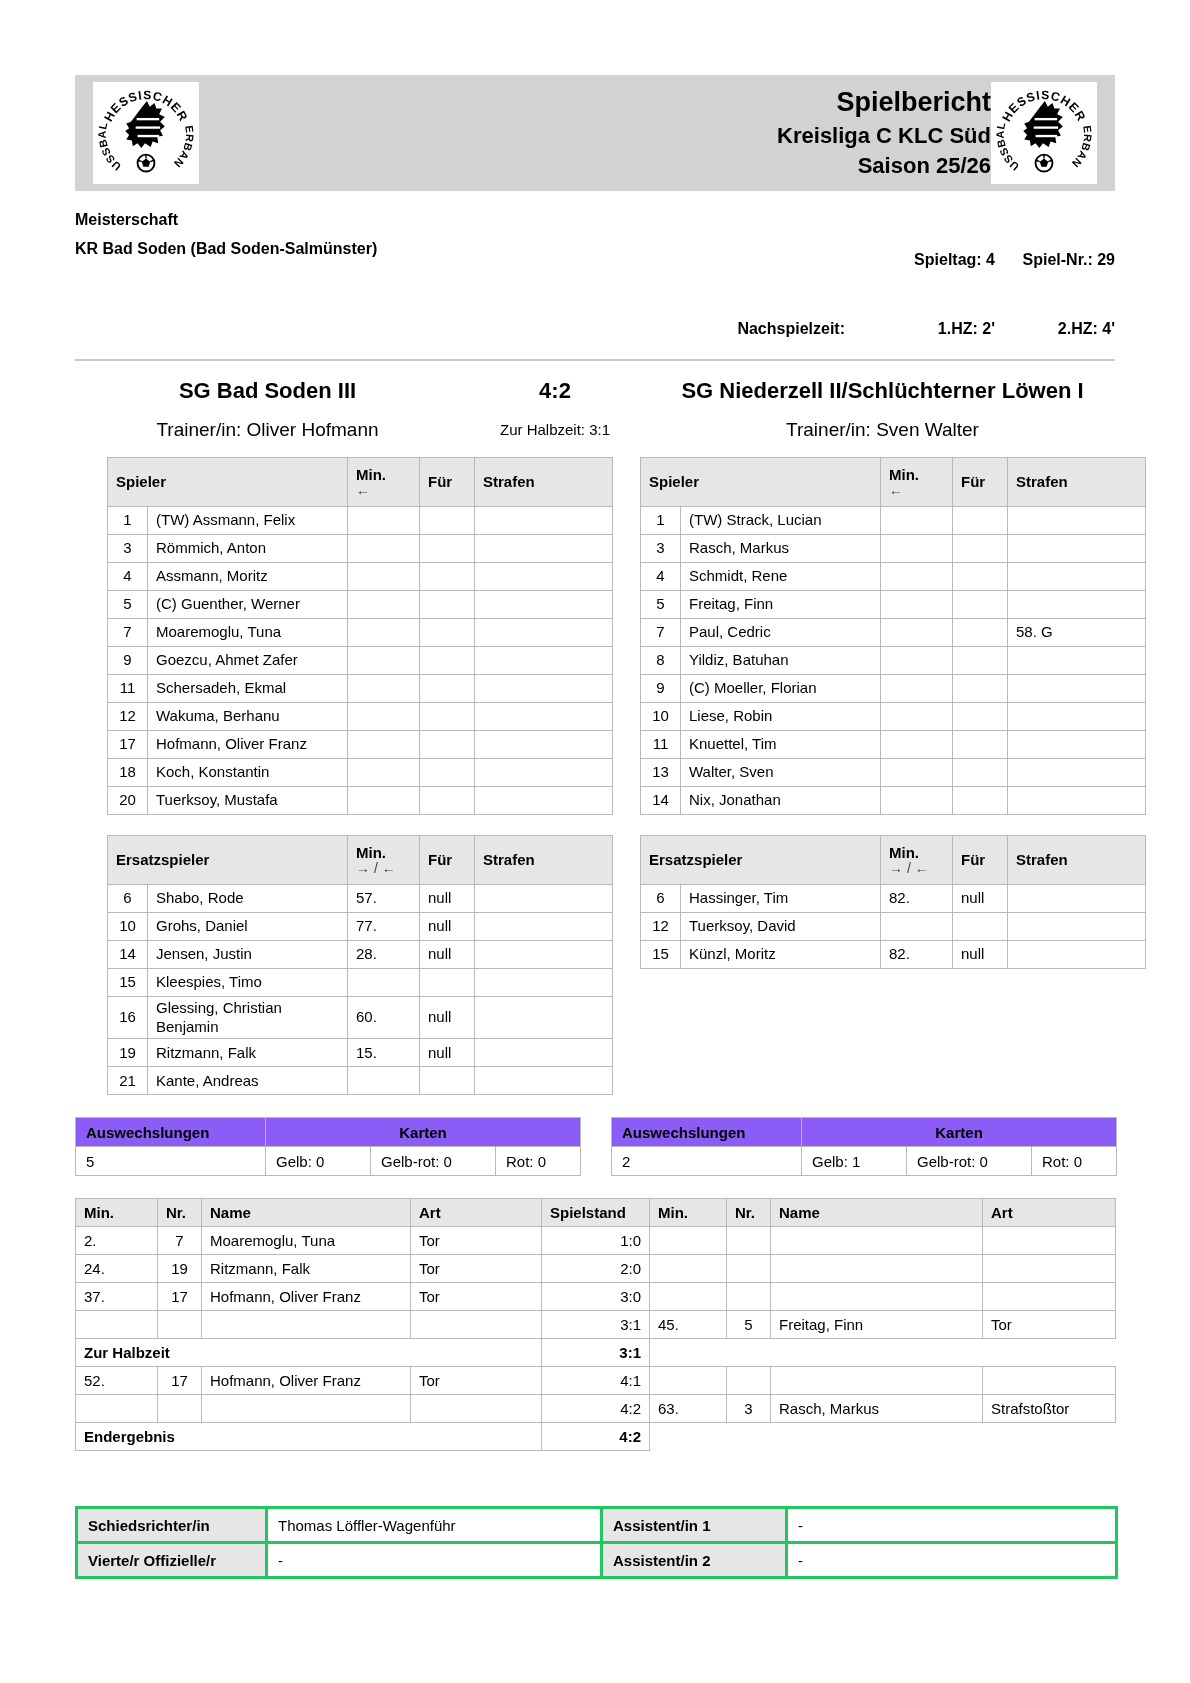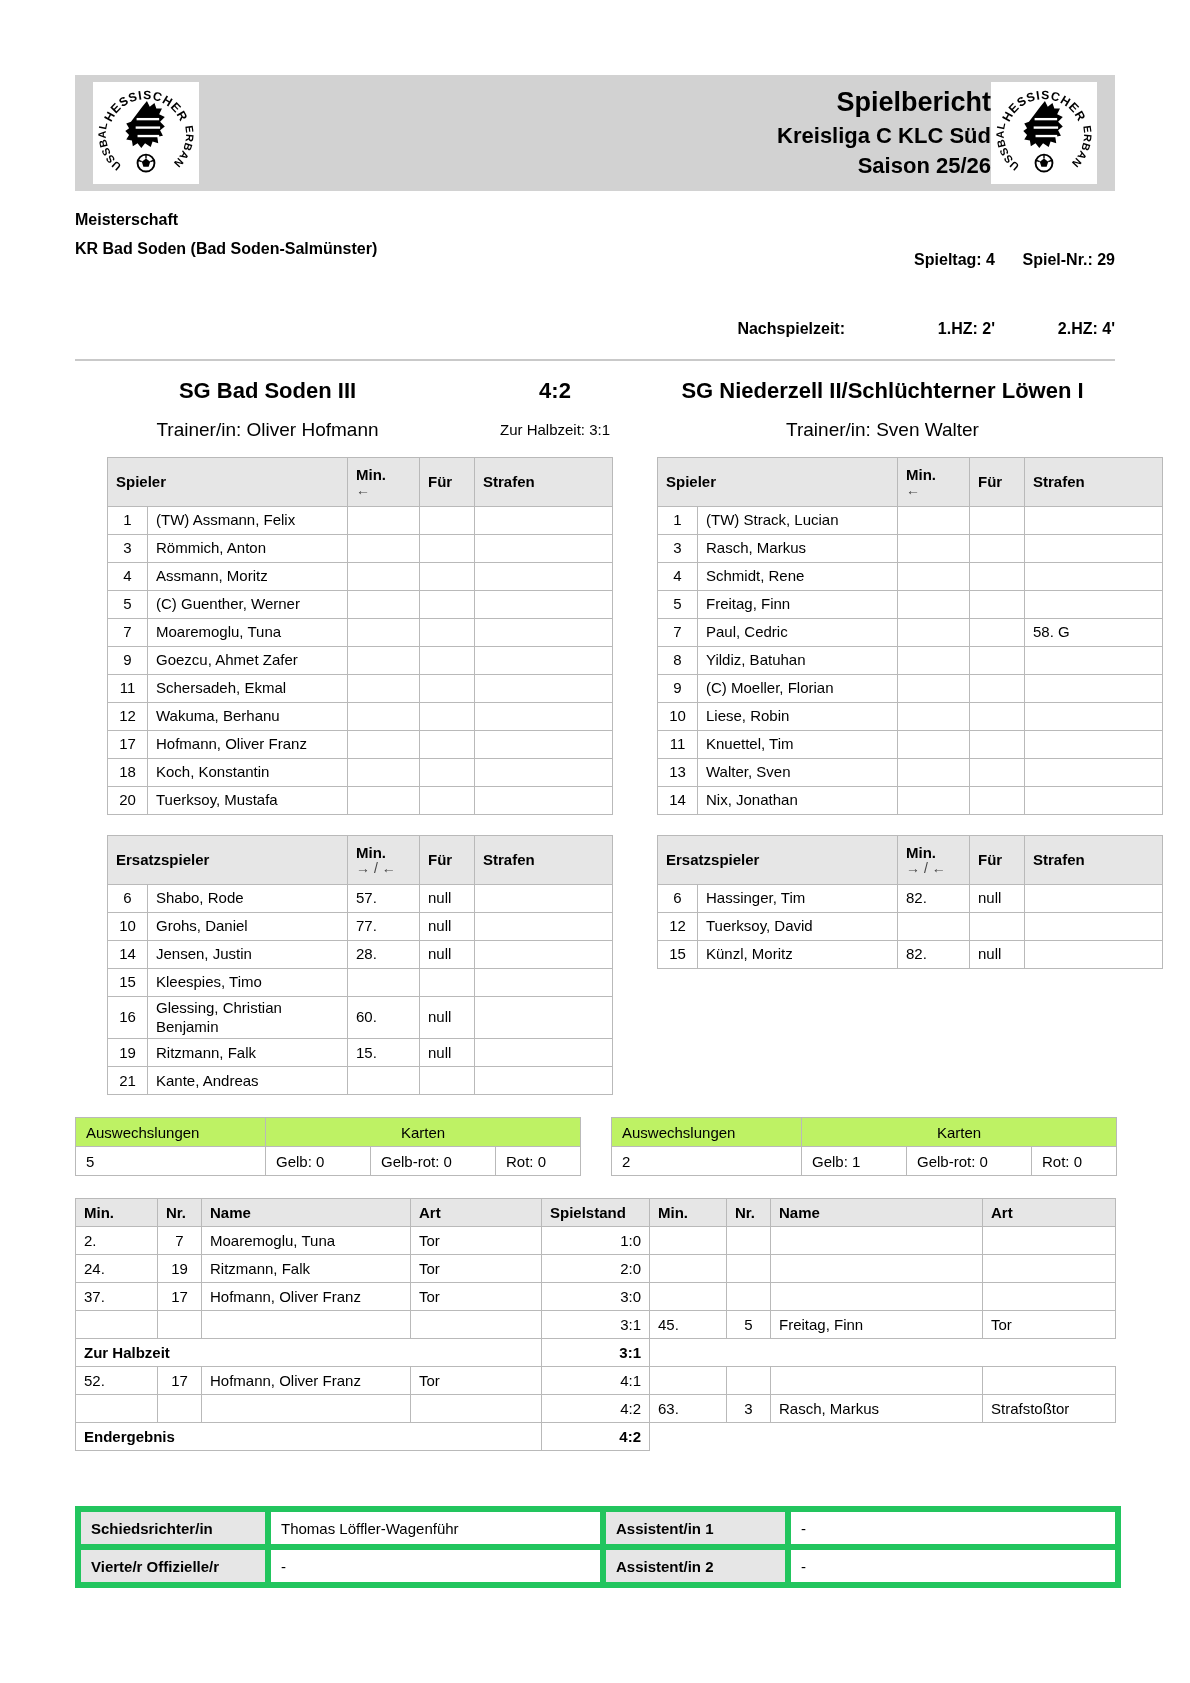--- a/index.html
+++ b/index.html
@@ -28,40 +28,40 @@
 
   
   .teams{display:grid;grid-template-columns:385px 190px 465px;margin-top:14px;align-items:center;}
   .team-name{font-size:22px;font-weight:bold;text-align:center;line-height:1.45;}
   .score{font-size:22px;font-weight:bold;text-align:center;}
   .trainers{display:grid;grid-template-columns:385px 190px 465px;margin-top:12px;align-items:center;}
   .trainer{font-size:19px;text-align:center;}
   .halftime-note{font-size:15px;text-align:center;}
 
   
-  .pair{display:flex;gap:44px;align-items:flex-start;padding-left:32px;}
+  .pair{display:flex;gap:27px;align-items:flex-start;padding-left:32px;}
   .rosters{margin-top:16px;}
   table.roster{border-collapse:collapse;width:505px;table-layout:fixed;font-size:15px;}
   table.roster th,table.roster td{border:1px solid #b9b9b9;padding:2px 8px;vertical-align:middle;}
   table.roster th{background:#e6e6e6;text-align:left;font-weight:bold;height:44px;}
   table.roster col.c-nr{width:40px;}
   table.roster col.c-name{width:200px;}
   table.roster col.c-min{width:72px;}
   table.roster col.c-fuer{width:55px;}
   table.roster col.c-straf{width:138px;}
   table.roster td{height:23px;line-height:1.25;}
   td.nr{text-align:center;padding:2px 2px;}
   .min-arrow{font-weight:normal;font-size:14px;color:#444;display:block;line-height:1.1;}
   .minh{line-height:1.15;}
 
   
   .cards-row{display:flex;gap:30px;margin-top:22px;}
   table.cards{border-collapse:collapse;width:505px;table-layout:fixed;font-size:15px;}
   table.cards th,table.cards td{border:1px solid #b9b9b9;padding:3px 10px;height:22px;}
-  table.cards th{background:#bef264;font-weight:normal;text-align:left;}
+  table.cards th{background:#8b5cf6;font-weight:bold;text-align:left;}
   table.cards th.karten{text-align:center;}
   table.cards col.k-label{width:190px;}
   table.cards col.k-g{width:105px;}
   table.cards col.k-gr{width:125px;}
   table.cards col.k-r{width:85px;}
   table.cards td{text-align:left;}
 
   
   table.goals{border-collapse:collapse;width:1040px;table-layout:fixed;font-size:15px;margin-top:22px;}
   table.goals th,table.goals td{border:1px solid #b9b9b9;padding:2px 8px;height:23px;text-align:left;vertical-align:middle;}
@@ -76,21 +76,21 @@
   table.goals col.g-name2{width:212px;}
   table.goals col.g-art2{width:133px;}
   table.goals td.score-cell{text-align:right;}
   table.goals td.gnr{text-align:center;padding:2px 2px;}
   table.goals td.sum-label{font-weight:bold;}
   table.goals td.sum-score{font-weight:bold;text-align:right;}
   table.goals td.noborder{border:none;}
 
   
   table.officials{border-collapse:collapse;width:1040px;table-layout:fixed;font-size:15px;margin-top:55px;}
-  table.officials td{border:6px solid #22c55e;padding:3px 10px;height:26px;vertical-align:middle;}
+  table.officials td{border:3px solid #22c55e;padding:3px 10px;height:26px;vertical-align:middle;}
   table.officials td.olabel{background:#e6e6e6;font-weight:bold;}
   table.officials col.o-l1{width:190px;}
   table.officials col.o-v1{width:335px;}
   table.officials col.o-l2{width:185px;}
   table.officials col.o-v2{width:330px;}
 </style>
 </head>
 <body>
 
 <div class="page">

